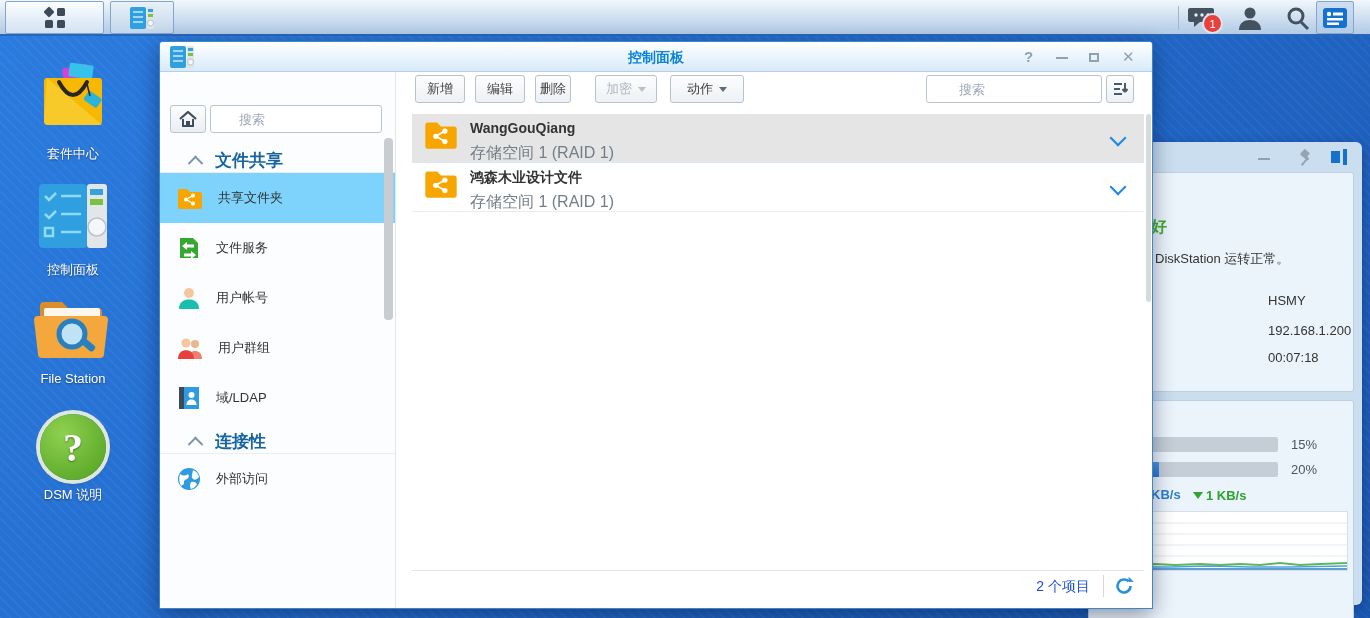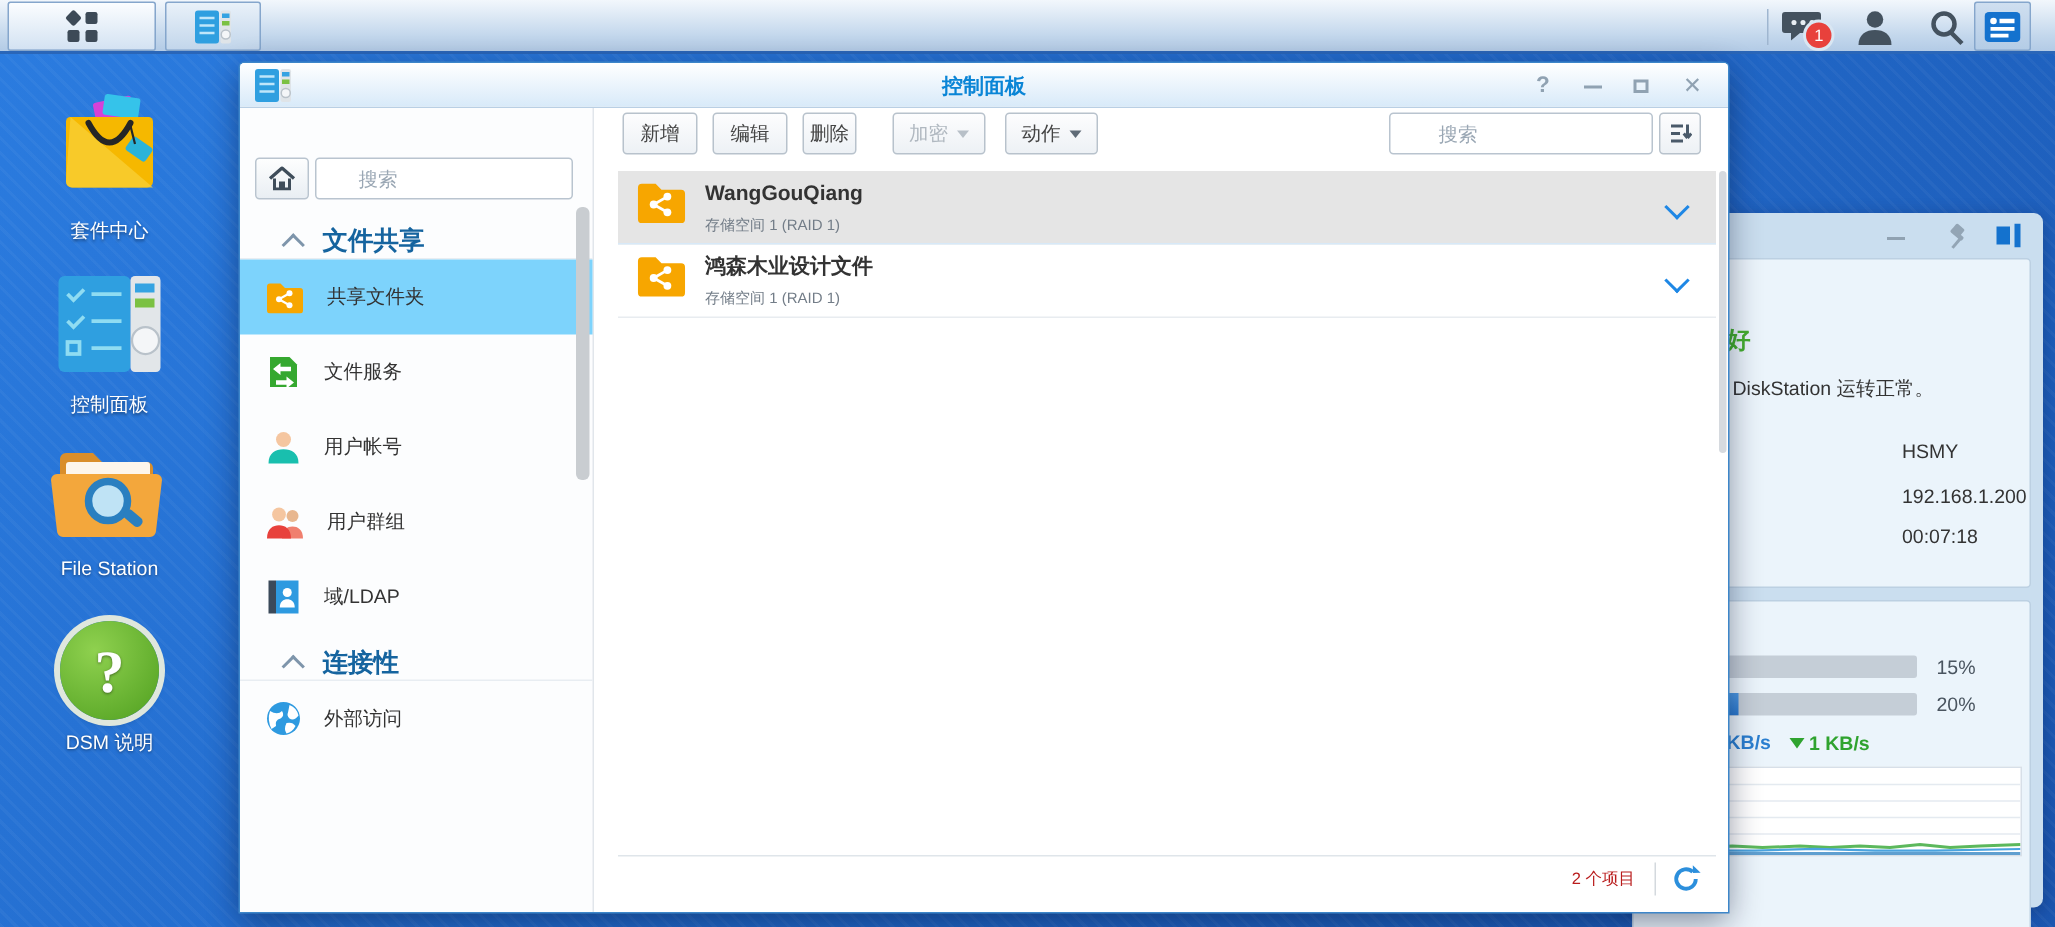--- a/index.html
+++ b/index.html
@@ -46,24 +46,24 @@
   
   .btn{height:28px;border:1px solid #b8c2cc;border-radius:3px;box-sizing:border-box;font-size:13px;color:#444;
     background:linear-gradient(#fdfdfe,#edf1f5);display:flex;align-items:center;justify-content:center;gap:6px;}
   .btn.disabled{color:#b0b8c0;}
   .caret{width:0;height:0;border:4px solid transparent;border-top:5px solid #5f6b77;margin-top:4px;}
   .caret.dis{border-top-color:#b8c0c8;}
   
   .row{left:252px;width:732px;height:49px;border-bottom:1px solid #e8ecf0;box-sizing:border-box;}
   .row.sel{background:#e5e5e5;border-bottom:1px solid #d7e9f8;}
   .rtitle{font-size:14px;font-weight:bold;color:#333;}
-  .rsub{font-size:10px;color:#737d88;margin-top:3px;}
+  .rsub{font-size:16px;color:#737d88;margin-top:3px;}
   .chev-down-blue{width:10px;height:10px;border-left:2px solid #1e87e5;border-top:2px solid #1e87e5;transform:rotate(225deg);}
   .statusline{border-top:1px solid #dfe5ea;}
-  .statustxt{color:#b91c1c;font-size:11px;}
+  .statustxt{color:#1d4ed8;font-size:14px;}
   
   .widget{left:1080px;top:142px;width:282px;height:463px;background:#cadeef;border-radius:6px;
     box-shadow:0 3px 12px rgba(0,10,40,.3);}
   .wpanel{left:8px;width:266px;background:#ebf4fb;border:1px solid #bcd0e2;border-radius:3px;box-sizing:border-box;}
   .bar{height:15px;background:#c5ced7;border-radius:2px;overflow:hidden;}
   .bar .fill{height:100%;background:linear-gradient(#4e9ae4,#2b79cf);}
   .pct{font-size:13px;color:#4a5560;}
   .uplbl{color:#2b7fd0;font-size:13px;font-weight:bold;}
   .dnlbl{color:#2fa32f;font-size:13px;font-weight:bold;display:flex;align-items:center;gap:3px;}
   .dn-arrow{width:0;height:0;border:5px solid transparent;border-top:7px solid #2fa32f;margin-top:5px;}
@@ -347,21 +347,21 @@
     <div class="a btn" style="left:315px;top:33px;width:50px;">
       <span>编辑</span>
       </div>
     <div class="a btn" style="left:375px;top:33px;width:36px;">
       <span>删除</span>
       </div>
     <div class="a btn disabled" style="left:435px;top:33px;width:62px;">
       <span>加密</span>
         <span class="caret dis"></span>
       </div>
-    <div class="a btn" style="left:510px;top:33px;width:62px;">
+    <div class="a btn" style="left:510px;top:33px;width:74px;">
       <span>动作</span>
         <span class="caret"></span>
       </div>
 
     <svg class="a" style="left:778px;top:40px;" width="16" height="15" viewBox="0 0 16 15">
       <path d="M1 1 h14 l-5.5 7 v6 l-3 -2 v-4 z" fill="#4a5a6a"></path>
     </svg>
     <input class="a sinput" style="left: 766px; top: 33px; width: 176px; height: 28px; padding-left: 32px;" type="text" placeholder="搜索">
     <div class="a btn" style="left:946px;top:33px;width:28px;">
       <svg width="15" height="14" viewBox="0 0 15 14">

